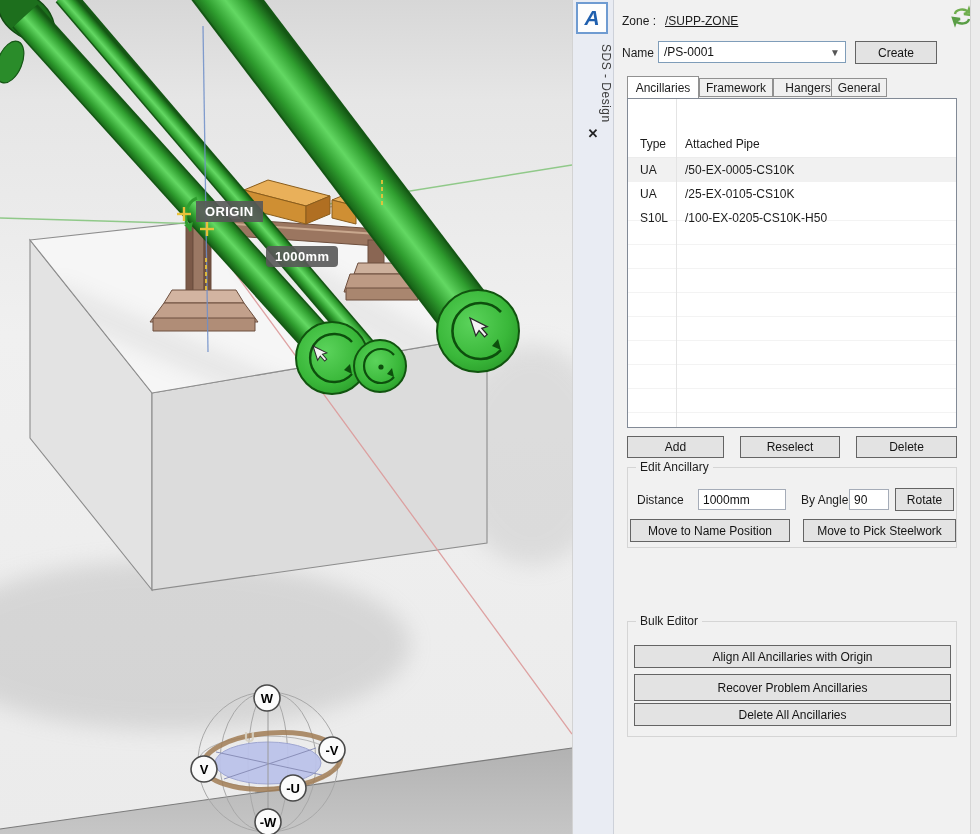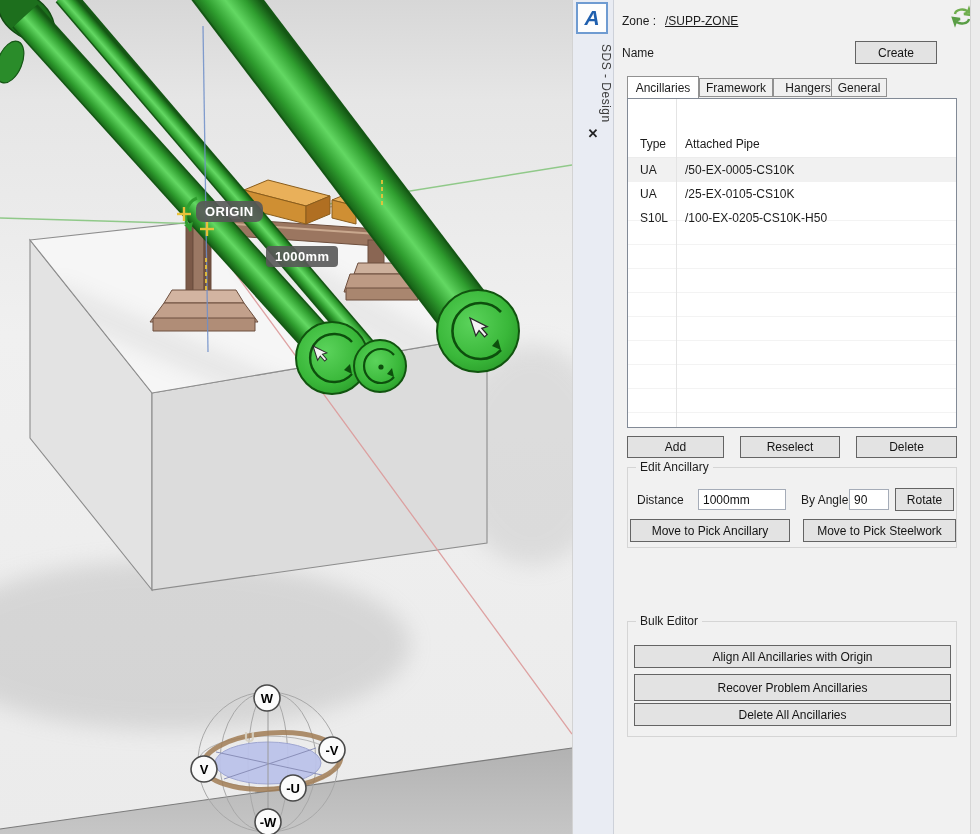--- a/index.html
+++ b/index.html
@@ -1,21 +1,21 @@
 <!DOCTYPE html>
 <html><head>
 <meta charset="utf-8">
 <style>
   html,body{margin:0;padding:0;background:#f1f1f1;}
   body{width:980px;height:834px;position:relative;overflow:hidden;
        font-family:"Liberation Sans",sans-serif;color:#1c1c1c;-webkit-font-smoothing:antialiased;}
   
   .viewport{position:absolute;left:0;top:0;width:572px;height:834px;overflow:hidden;}
   .scene-label{position:absolute;background:rgba(88,88,88,.9);color:#fff;font-weight:bold;
-       font-size:13px;line-height:21px;padding:0 9px;border-radius:7px;letter-spacing:.4px;}
+       font-size:13px;line-height:21px;padding:0 9px;border-radius:0;letter-spacing:.4px;}
   
   .tabstrip{position:absolute;left:572px;top:0;width:42px;height:834px;background:#e9ecf3;
        border-left:1px solid #d3d3d3;border-right:1px solid #cdd1d9;box-sizing:border-box;}
   .app-logo{position:absolute;left:3px;top:2px;width:32px;height:32px;background:#fdfdfd;
        border:2px solid #6f9bd1;box-sizing:border-box;color:#1f5fae;font-size:21px;font-weight:bold;
        font-style:italic;display:flex;align-items:center;justify-content:center;}
   .strip-title{position:absolute;left:0;top:42px;width:100%;text-align:center;
        writing-mode:vertical-rl;font-size:12px;color:#3c3c3c;height:82px;letter-spacing:.5px;}
   .strip-close{position:absolute;left:0;top:126px;width:100%;text-align:center;
        font-size:13px;font-weight:bold;color:#222;cursor:default;}
@@ -257,20 +257,24 @@
 
   <div class="lbl" style="left:8px;top:14px;">Zone :</div>
   <div class="lbl" style="left:51px;top:14px;text-decoration:underline;">/SUPP-ZONE</div>
 
   <svg class="refresh" viewBox="0 0 24 24">
     <path d="M5 9 A7 5 0 0 1 18 7 L19 4 L21 10 L14 9 L17 8" fill="none" stroke="#6fae4e" stroke-width="2.4"></path>
     <path d="M19 14 A7 5 0 0 1 6 16 L5 19 L3 13 L10 14 L7 15" fill="none" stroke="#5a9e46" stroke-width="2.4"></path>
   </svg>
 
   <div class="lbl" style="left:8px;top:46px;">Name</div>
+  <div class="combo" style="left:44px;top:41px;width:188px;height:22px;">
+    <span>/PS-0001</span>
+    <span class="chev">▼</span>
+  </div>
   <div class="btn" style="left:241px;top:41px;width:82px;height:23px;">Create</div>
 
   <div class="tab active" style="left:13px;width:72px;">Ancillaries</div>
   <div class="tab" style="left:85px;width:74px;">Framework</div>
   <div class="tab" style="left:159px;width:70px;">Hangers</div>
   <div class="tab" style="left:217px;width:56px;">General</div>
 
   <div class="pipe-table">
     <div class="tbody-fill"></div>
     <div class="tr head">
@@ -296,21 +300,21 @@
   <div class="btn" style="left:126px;top:436px;width:100px;height:22px;">Reselect</div>
   <div class="btn" style="left:242px;top:436px;width:101px;height:22px;">Delete</div>
 
   <div class="group" style="top:467px;height:81px;">
     <span class="gtitle">Edit Ancillary</span>
     <div class="lbl" style="left:9px;top:25px;">Distance</div>
     <input class="tbox" style="left: 70px; top: 21px; width: 88px; height: 21px;" value="1000mm">
     <div class="lbl" style="left:173px;top:25px;">By Angle</div>
     <input class="tbox" style="left: 221px; top: 21px; width: 40px; height: 21px;" value="90">
     <div class="btn" style="left:267px;top:20px;width:59px;height:23px;">Rotate</div>
-    <div class="btn" style="left:2px;top:51px;width:160px;height:23px;">Move to Pick Ancillary</div>
+    <div class="btn" style="left:2px;top:51px;width:160px;height:23px;">Move to Name Position</div>
     <div class="btn" style="left:175px;top:51px;width:153px;height:23px;">Move to Pick Steelwork</div>
   </div>
 
 
   <div class="group" style="top:621px;height:116px;">
     <span class="gtitle">Bulk Editor</span>
     <div class="btn" style="left:6px;top:23px;width:317px;height:23px;">Align All Ancillaries with Origin</div>
     <div class="btn" style="left:6px;top:52px;width:317px;height:27px;">Recover Problem Ancillaries</div>
     <div class="btn" style="left:6px;top:81px;width:317px;height:23px;">Delete All Ancillaries</div>
   </div>

